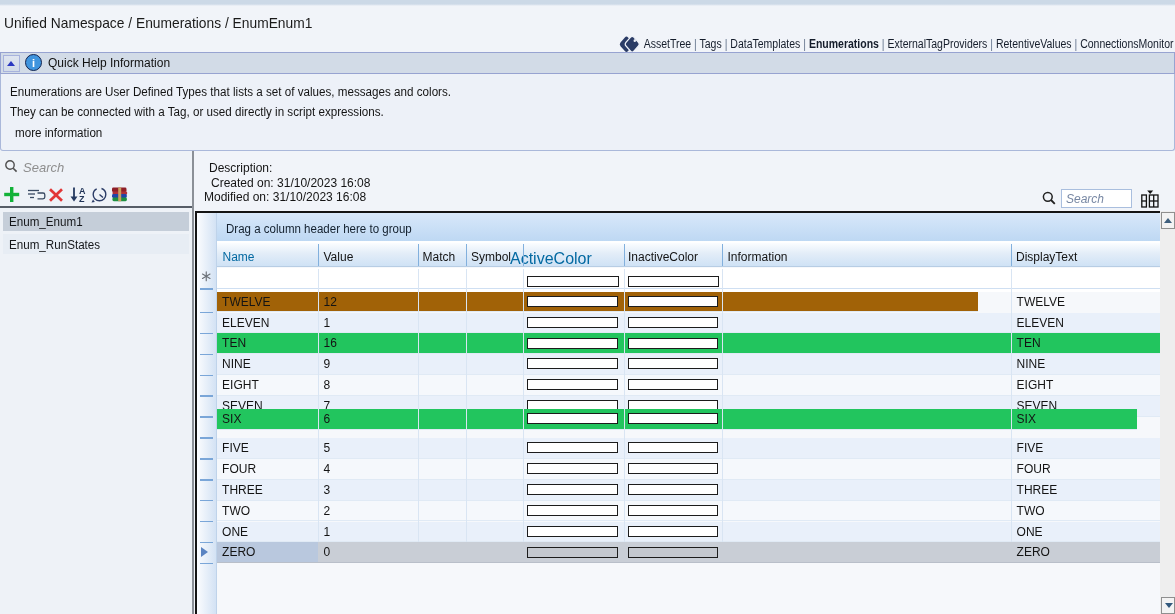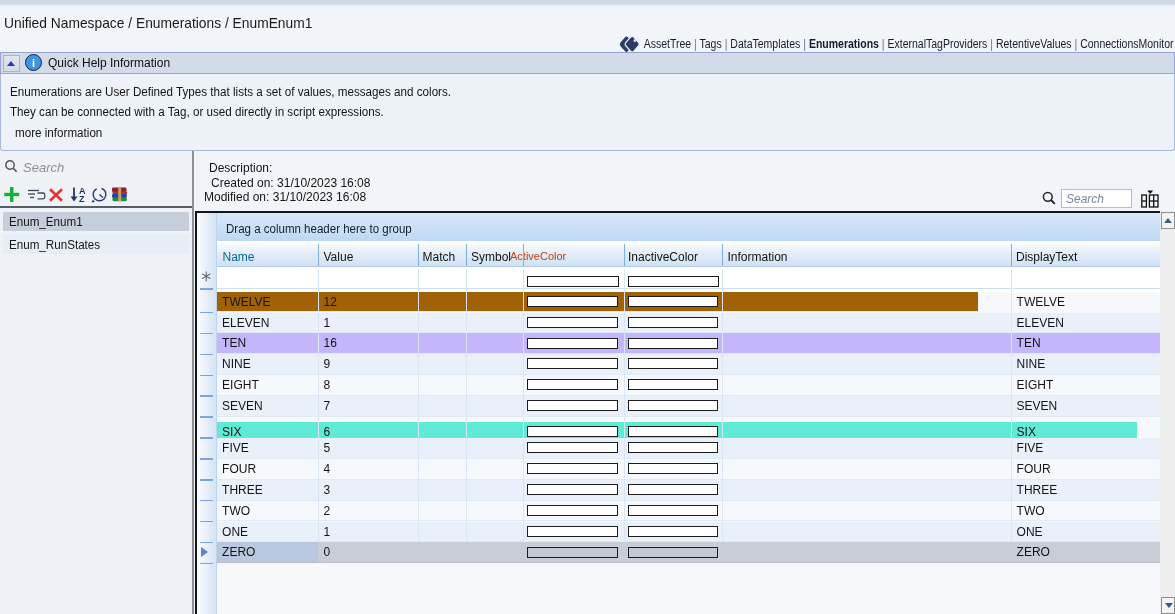--- a/index.html
+++ b/index.html
@@ -108,21 +108,21 @@
 <div class="ab" style="left:196.6px;top:212.6px;width:20px;height:401.4px;background:linear-gradient(90deg,#fbfcfe,#d3e2f4);border-right:1px solid #bfd3ea"></div>
 <div class="ab" style="left:216.6px;top:212.6px;width:943.4px;height:28px;background:linear-gradient(#d8e8fa,#bed8f3);"></div>
 <div class="ab" style="left:216.6px;top:240.6px;width:943.4px;height:2.1px;background:#fff"></div>
 <div class="ab" style="left:226px;top:222px;font-size:12px;color:#13202e;transform:scaleX(0.96);transform-origin:left center">Drag a column header here to group</div>
 <div class="ab" style="left:216.6px;top:242.7px;width:943.4px;height:371.3px;background:#f6f8fb"></div>
 <div class="ab" style="left:216.6px;top:242.7px;width:943.4px;height:24.8px;background:linear-gradient(#fbfdff,#e3edf8 45%,#cfe2f5);border-bottom:1px solid #b7cde4"></div>
 <div class="ab" style="left:222.5px;top:249.5px;font-size:12px;color:#0369a1">Name</div>
 <div class="ab" style="left:323.5px;top:249.5px;font-size:12px;color:#141414">Value</div>
 <div class="ab" style="left:422.5px;top:249.5px;font-size:12px;color:#141414">Match</div>
 <div class="ab" style="left:471px;top:249.5px;font-size:12px;color:#141414">Symbol</div>
-<div class="ab" style="left:510px;top:249.5px;font-size:11px;color:#c2410c">ActiveColor</div>
+<div class="ab" style="left:510px;top:249.5px;font-size:16px;color:#0369a1">ActiveColor</div>
 <div class="ab" style="left:628px;top:249.5px;font-size:12px;color:#141414">InactiveColor</div>
 <div class="ab" style="left:727.5px;top:249.5px;font-size:12px;color:#141414">Information</div>
 <div class="ab" style="left:1016px;top:249.5px;font-size:12px;color:#141414">DisplayText</div>
 <div class="hsep" style="left:318px;top:244.2px;height:22.3px"></div>
 <div class="hsep" style="left:417.5px;top:244.2px;height:22.3px"></div>
 <div class="hsep" style="left:466px;top:244.2px;height:22.3px"></div>
 <div class="hsep" style="left:523px;top:244.2px;height:22.3px"></div>
 <div class="hsep" style="left:623.5px;top:244.2px;height:22.3px"></div>
 <div class="hsep" style="left:722px;top:244.2px;height:22.3px"></div>
 <div class="hsep" style="left:1011px;top:244.2px;height:22.3px"></div>
@@ -138,21 +138,21 @@
 <div class="cbox" style="left:411.4px;top:4.2px;width:90.5px;background:#fff"></div>
 <div class="cell" style="left:800px">TWELVE</div>
 </div>
 <div class="ab" style="left:216.6px;top:312.5px;width:943.4px;height:20.9px;background:#e9f0fa;border-bottom:1px solid #e0eaf5">
 <div class="cell" style="left:5.5px">ELEVEN</div>
 <div class="cell" style="left:107px">1</div>
 <div class="cbox" style="left:310.4px;top:4.2px;width:91.5px;background:#fff"></div>
 <div class="cbox" style="left:411.4px;top:4.2px;width:90.5px;background:#fff"></div>
 <div class="cell" style="left:800px">ELEVEN</div>
 </div>
-<div class="ab" style="left:216.6px;top:333.4px;width:943.4px;height:20.9px;background:#c4b5fd;border-bottom:1px solid #e0eaf5">
+<div class="ab" style="left:216.6px;top:333.4px;width:943.4px;height:20.9px;background:#22c55e;border-bottom:1px solid #e0eaf5">
 <div class="cell" style="left:5.5px">TEN</div>
 <div class="cell" style="left:107px">16</div>
 <div class="cbox" style="left:310.4px;top:4.2px;width:91.5px;background:#fff"></div>
 <div class="cbox" style="left:411.4px;top:4.2px;width:90.5px;background:#fff"></div>
 <div class="cell" style="left:800px">TEN</div>
 </div>
 <div class="ab" style="left:216.6px;top:354.3px;width:943.4px;height:20.9px;background:#e9f0fa;border-bottom:1px solid #e0eaf5">
 <div class="cell" style="left:5.5px">NINE</div>
 <div class="cell" style="left:107px">9</div>
 <div class="cbox" style="left:310.4px;top:4.2px;width:91.5px;background:#fff"></div>
@@ -166,21 +166,21 @@
 <div class="cbox" style="left:411.4px;top:4.2px;width:90.5px;background:#fff"></div>
 <div class="cell" style="left:800px">EIGHT</div>
 </div>
 <div class="ab" style="left:216.6px;top:396.1px;width:943.4px;height:20.9px;background:#e9f0fa;border-bottom:1px solid #e0eaf5">
 <div class="cell" style="left:5.5px">SEVEN</div>
 <div class="cell" style="left:107px">7</div>
 <div class="cbox" style="left:310.4px;top:4.2px;width:91.5px;background:#fff"></div>
 <div class="cbox" style="left:411.4px;top:4.2px;width:90.5px;background:#fff"></div>
 <div class="cell" style="left:800px">SEVEN</div>
 </div>
-<div class="ab" style="left:216.6px;top:422px;width:920px;height:20.9px;background:#5eead4;border-bottom:1px solid #e0eaf5">
+<div class="ab" style="left:216.6px;top:409px;width:920px;height:20.9px;background:#22c55e;border-bottom:1px solid #e0eaf5">
 <div class="cell" style="left:5.5px">SIX</div>
 <div class="cell" style="left:107px">6</div>
 <div class="cbox" style="left:310.4px;top:4.2px;width:91.5px;background:#fff"></div>
 <div class="cbox" style="left:411.4px;top:4.2px;width:90.5px;background:#fff"></div>
 <div class="cell" style="left:800px">SIX</div>
 </div>
 <div class="ab" style="left:216.6px;top:437.9px;width:943.4px;height:20.9px;background:#e9f0fa;border-bottom:1px solid #e0eaf5">
 <div class="cell" style="left:5.5px">FIVE</div>
 <div class="cell" style="left:107px">5</div>
 <div class="cbox" style="left:310.4px;top:4.2px;width:91.5px;background:#fff"></div>

